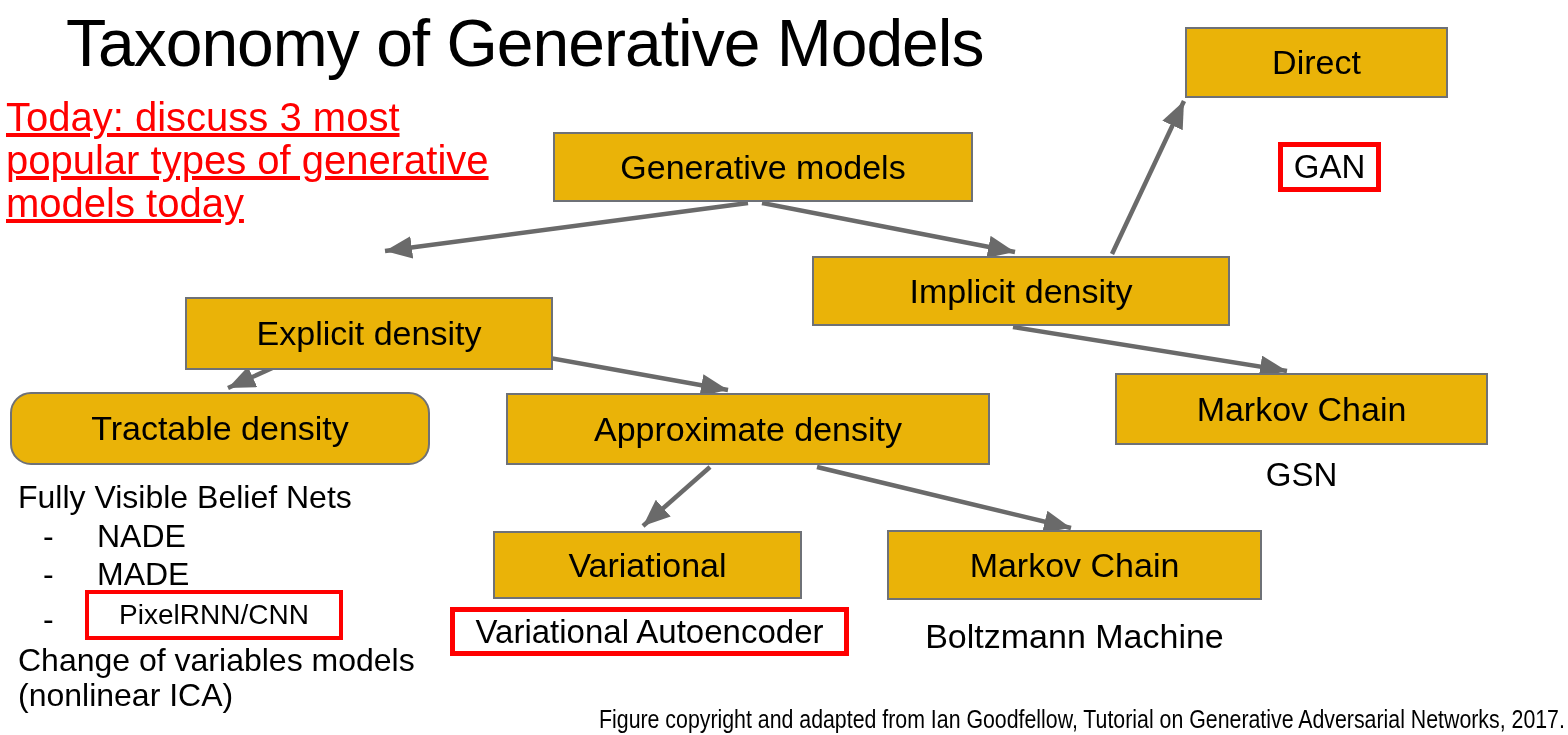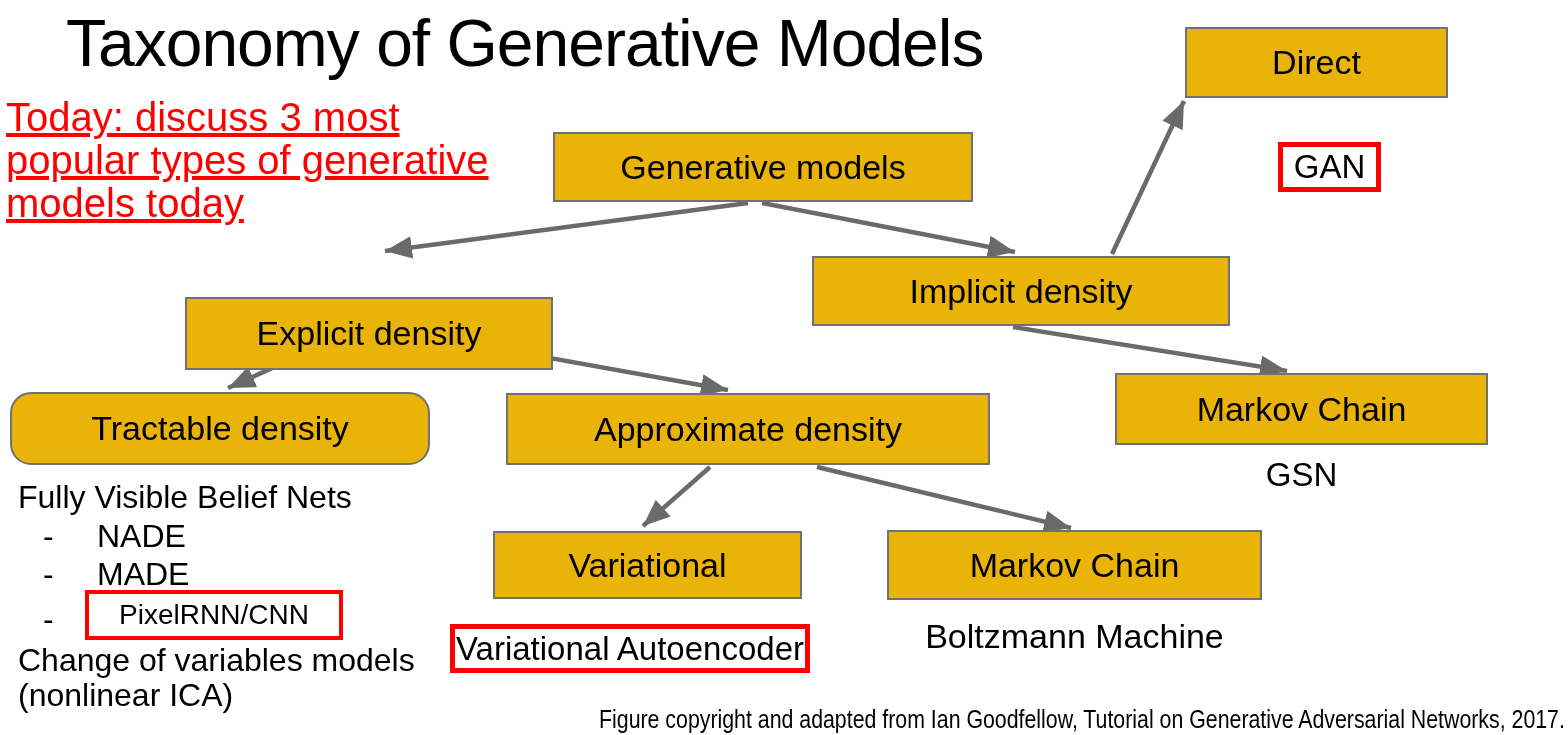--- a/index.html
+++ b/index.html
@@ -101,21 +101,21 @@
   </div>
 
   <div class="node" style="left:1115px;top:373px;width:373px;height:72px;">
     <span>Markov Chain</span>
   </div>
 
   <div class="redbox" style="left:1278px;top:102px;width:103px;height:50px;margin-top:40px;">
     <span>GAN</span>
   </div>
 
-  <div class="redbox" style="left:450px;top:624px;width:360px;height:49px;">
+  <div class="redbox" style="left:450px;top:607px;width:399px;height:49px;">
     <span>Variational Autoencoder</span>
   </div>
 
   <div class="plainlabel" style="left:1115px;top:456px;width:373px;">GSN</div>
 
   <div class="plainlabel" style="left:887px;top:617px;width:375px;font-size:34px;">Boltzmann Machine</div>
 
   <div class="fvbn-line" style="left:18px;top:479px;">Fully Visible Belief Nets</div>
 
   <div class="fvbn-line" style="left:43px;top:518px;">-</div>

